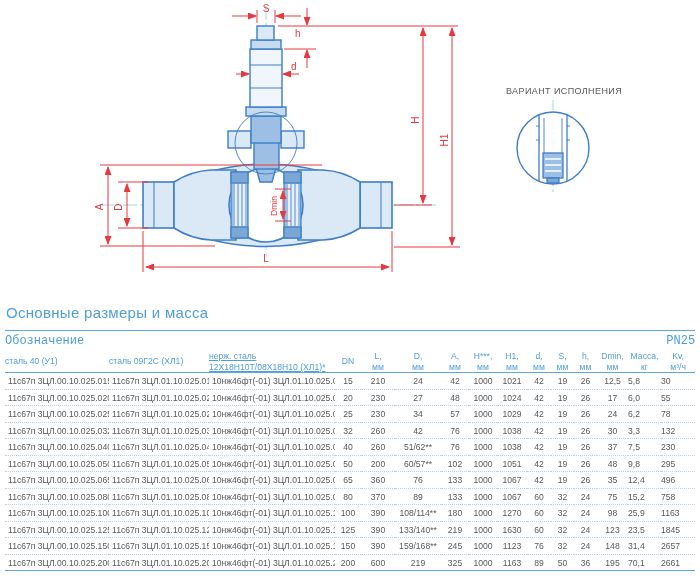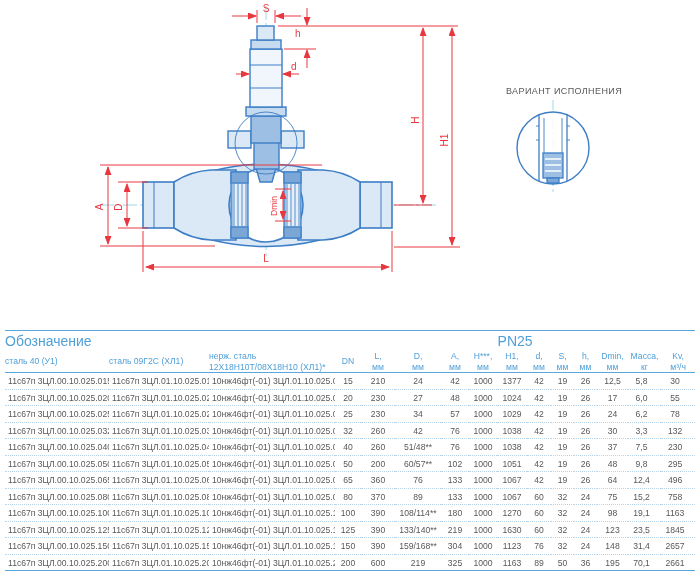--- a/index.html
+++ b/index.html
@@ -15,32 +15,32 @@
     --fill-dark:#7ba7d6;
   }
   html,body{margin:0;padding:0;background:#fff;}
   body{width:700px;height:583px;font-family:"Liberation Sans",sans-serif;overflow:hidden;}
   .page{position:relative;width:700px;height:583px;background:#fff;}
   .drawing-wrap{position:absolute;top:0;left:0;width:700px;height:300px;}
   .section-title{position:absolute;top:304px;left:6px;font-size:15px;color:var(--accent);letter-spacing:.3px;}
   table.dims{position:absolute;top:330px;left:5px;width:690px;border-collapse:collapse;table-layout:fixed;
              border-top:1.5px solid var(--tline);border-bottom:1.5px solid var(--tline);}
   table.dims thead th{color:var(--accent);font-weight:normal;text-align:left;vertical-align:middle;padding:0;}
-  .hdr-row1 th{font-size:14px;height:20px;padding-left:3px;}
-  .hdr-row1 .pn{text-align:center;}
+  .hdr-row1 th{font-size:12px;height:20px;padding-left:3px;font-family:Liberation Mono, monospace;}
+  .hdr-row1 .pn{text-align:right;}
   .hdr-row2 th{font-size:8.6px;line-height:1.25;padding:2px 0 4px 3px;}
   .hdr-row2 th.num{text-align:center;padding-left:0;}
   thead{border-bottom:1.5px solid var(--tline);}
   tbody td{color:var(--text);font-size:8.6px;height:15.5px;padding:0;border-top:1px dotted var(--divider);
            white-space:nowrap;overflow:hidden;}
   tbody tr:first-child td{border-top:none;}
   td.des{text-align:left;padding-left:3px;}
   td.num{text-align:center;}
-  td.rnum{text-align:center;padding-right:6px;}
-  .mat3{white-space:pre-line;}
+  td.rnum{text-align:left;padding-right:6px;}
+  .mat3{white-space:pre-line;text-decoration:underline;}
 </style>
 </head>
 <body>
 <div class="page">
 
 <div class="drawing-wrap">
 <svg width="700" height="300" viewBox="0 0 700 300">
   <defs>
     <marker id="arr" orient="auto-start-reverse" markerWidth="9" markerHeight="7" refX="8" refY="3.5">
       <path d="M0,0 L9,3.5 L0,7 Z" fill="#e8383f"></path>
@@ -164,20 +164,21 @@
       <rect x="543" y="153" width="20" height="25" fill="var(--fill-mid)"></rect>
       <line x1="545" y1="159" x2="561" y2="159" stroke="#ffffff" stroke-width="1.5"></line>
       <line x1="545" y1="165" x2="561" y2="165" stroke="#ffffff" stroke-width="1.5"></line>
       <line x1="545" y1="171" x2="561" y2="171" stroke="#ffffff" stroke-width="1.5"></line>
       <rect x="547" y="178" width="12" height="5" fill="var(--fill-dark)"></rect>
     </g>
   </g>
 </svg>
 </div>
 
+<div class="section-title">Основные размеры и масса</div>
 
 <table class="dims">
   <colgroup>
     <col style="width:104px">
         <col style="width:100px">
         <col style="width:126px">
     <col style="width:26px">
         <col style="width:34px">
         <col style="width:46px">
         <col style="width:28px">
@@ -254,21 +255,21 @@
 
   <tr>
           <td class="des">11с67п 3ЦЛ.00.10.025.015</td>
           <td class="des">11с67п 3ЦЛ.01.10.025.015</td>
           <td class="des">10нж46фт(-01) 3ЦЛ.01.10.025.015</td>
           <td class="num">15</td>
           <td class="num">210</td>
           <td class="num">24</td>
           <td class="num">42</td>
           <td class="num">1000</td>
-          <td class="num">1377</td>
+          <td class="num">1021</td>
           <td class="num">42</td>
           <td class="num">19</td>
           <td class="num">26</td>
           <td class="num">12,5</td>
           <td class="rnum">5,8</td>
           <td class="rnum">30</td>
         </tr>
         <tr>
           <td class="des">11с67п 3ЦЛ.00.10.025.020</td>
           <td class="des">11с67п 3ЦЛ.01.10.025.020</td>
@@ -319,21 +320,21 @@
           <td class="num">30</td>
           <td class="rnum">3,3</td>
           <td class="rnum">132</td>
         </tr>
         <tr>
           <td class="des">11с67п 3ЦЛ.00.10.025.040</td>
           <td class="des">11с67п 3ЦЛ.01.10.025.040</td>
           <td class="des">10нж46фт(-01) 3ЦЛ.01.10.025.040</td>
           <td class="num">40</td>
           <td class="num">260</td>
-          <td class="num">51/48**</td>
+          <td class="num">51/62**</td>
           <td class="num">76</td>
           <td class="num">1000</td>
           <td class="num">1038</td>
           <td class="num">42</td>
           <td class="num">19</td>
           <td class="num">26</td>
           <td class="num">37</td>
           <td class="rnum">7,5</td>
           <td class="rnum">230</td>
         </tr>
@@ -360,21 +361,21 @@
           <td class="des">10нж46фт(-01) 3ЦЛ.01.10.025.065</td>
           <td class="num">65</td>
           <td class="num">360</td>
           <td class="num">76</td>
           <td class="num">133</td>
           <td class="num">1000</td>
           <td class="num">1067</td>
           <td class="num">42</td>
           <td class="num">19</td>
           <td class="num">26</td>
-          <td class="num">64</td>
+          <td class="num">35</td>
           <td class="rnum">12,4</td>
           <td class="rnum">496</td>
         </tr>
         <tr>
           <td class="des">11с67п 3ЦЛ.00.10.025.080</td>
           <td class="des">11с67п 3ЦЛ.01.10.025.080</td>
           <td class="des">10нж46фт(-01) 3ЦЛ.01.10.025.080</td>
           <td class="num">80</td>
           <td class="num">370</td>
           <td class="num">89</td>
@@ -395,21 +396,21 @@
           <td class="num">100</td>
           <td class="num">390</td>
           <td class="num">108/114**</td>
           <td class="num">180</td>
           <td class="num">1000</td>
           <td class="num">1270</td>
           <td class="num">60</td>
           <td class="num">32</td>
           <td class="num">24</td>
           <td class="num">98</td>
-          <td class="rnum">19,1</td>
+          <td class="rnum">25,9</td>
           <td class="rnum">1163</td>
         </tr>
         <tr>
           <td class="des">11с67п 3ЦЛ.00.10.025.125</td>
           <td class="des">11с67п 3ЦЛ.01.10.025.125</td>
           <td class="des">10нж46фт(-01) 3ЦЛ.01.10.025.125</td>
           <td class="num">125</td>
           <td class="num">390</td>
           <td class="num">133/140**</td>
           <td class="num">219</td>
@@ -422,21 +423,21 @@
           <td class="rnum">23,5</td>
           <td class="rnum">1845</td>
         </tr>
         <tr>
           <td class="des">11с67п 3ЦЛ.00.10.025.150</td>
           <td class="des">11с67п 3ЦЛ.01.10.025.150</td>
           <td class="des">10нж46фт(-01) 3ЦЛ.01.10.025.150</td>
           <td class="num">150</td>
           <td class="num">390</td>
           <td class="num">159/168**</td>
-          <td class="num">304</td>
+          <td class="num">245</td>
           <td class="num">1000</td>
           <td class="num">1123</td>
           <td class="num">76</td>
           <td class="num">32</td>
           <td class="num">24</td>
           <td class="num">148</td>
           <td class="rnum">31,4</td>
           <td class="rnum">2657</td>
         </tr>
         <tr>

